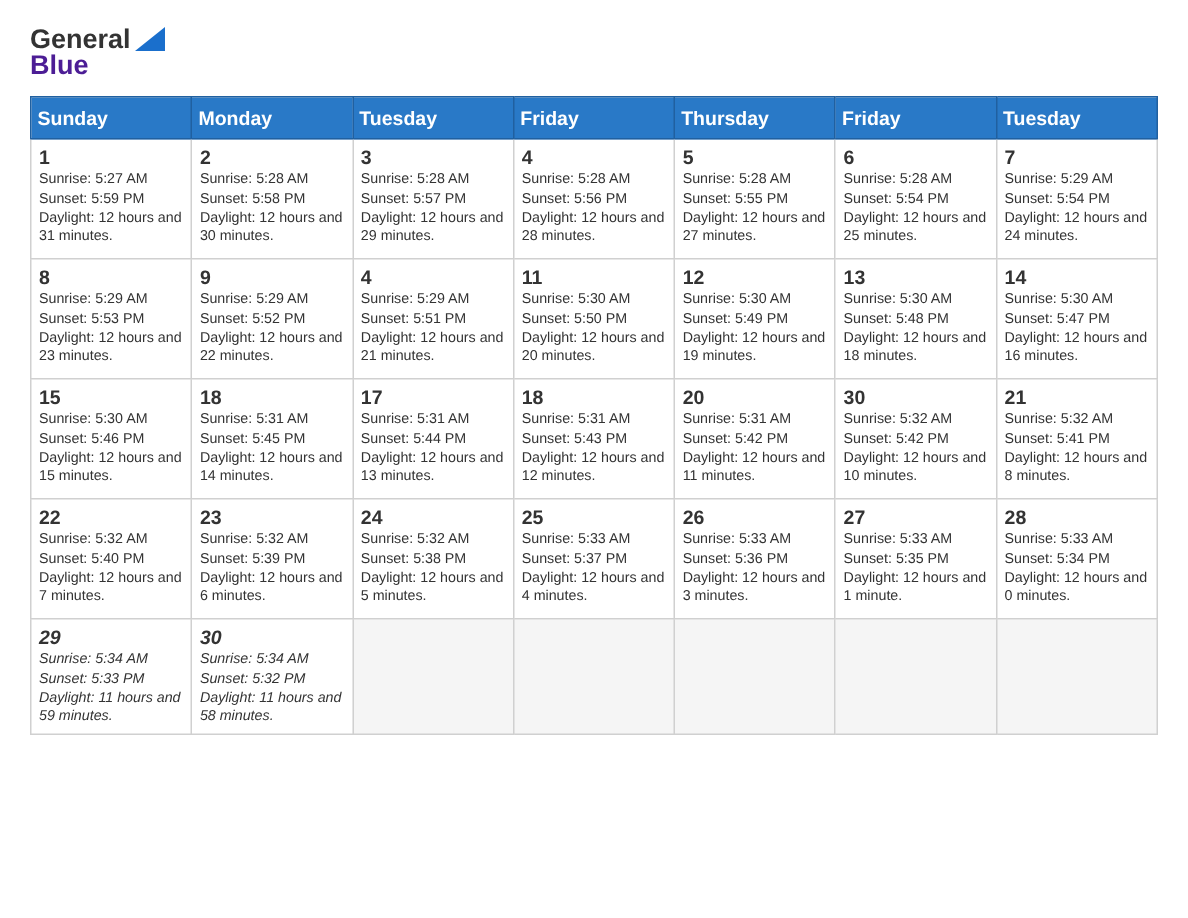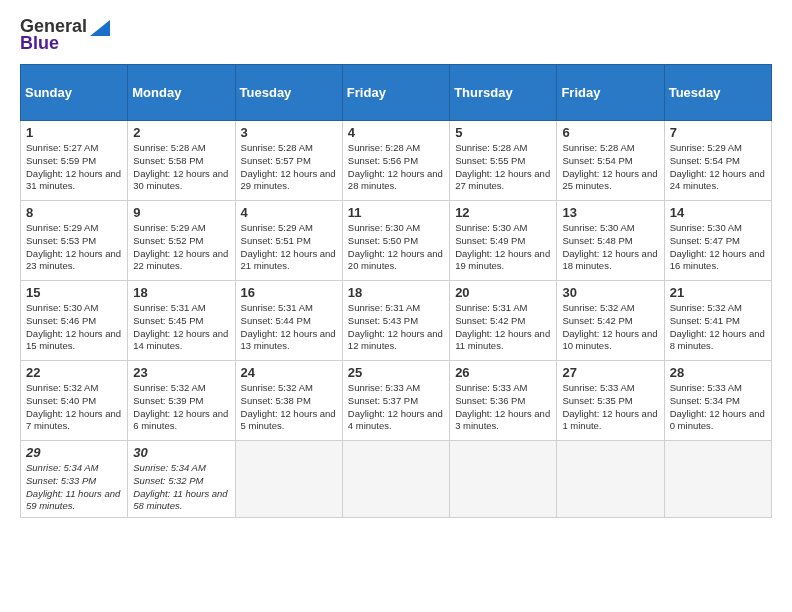--- a/index.html
+++ b/index.html
@@ -41,21 +41,21 @@
     }
     .calendar {
       width: 100%;
       border-collapse: collapse;
     }
     .calendar th {
       background: #2979c7;
       color: #fff;
       font-size: 13px;
       font-weight: bold;
-      padding: 20px 4px;
+      padding: 6px 4px;
       text-align: left;
       border: 1px solid #2060a0;
     }
     .calendar td {
       border: 1px solid #d0d0d0;
       vertical-align: top;
       padding: 4px 5px;
       font-size: 10px;
       color: #333;
       background: #fff;
@@ -80,21 +80,21 @@
       height: 65px;
       font-style: italic;
     }
   </style>
 </head>
 <body>
 
 <div class="page">
   <div class="header">
     <div class="logo">
-  <div style="display:flex;align-items:center;">
+  <div style="display:flex;">
     <span style="font-size:18px;font-weight:bold;color:#333;">General</span>
     <svg width="22" height="18" viewBox="0 0 22 18" style="margin:0 1px;">
       <polygon points="2,18 22,2 22,18" fill="#1a6fcc"></polygon>
     </svg>
   </div>
   <span style="font-size:18px;font-weight:bold;color:#4c1d95;margin-top:-4px;display:block;">Blue</span>
 </div>
     <div class="title-block">
       <div class="month-title"></div>
       <div class="subtitle"></div>
@@ -177,21 +177,21 @@
         <tr>
           <td>
             <span class="day-num">15</span>
             <div class="cell-text">Sunrise: 5:30 AM<br>Sunset: 5:46 PM<br>Daylight: 12 hours and 15 minutes.</div>
           </td>
           <td>
             <span class="day-num">18</span>
             <div class="cell-text">Sunrise: 5:31 AM<br>Sunset: 5:45 PM<br>Daylight: 12 hours and 14 minutes.</div>
           </td>
           <td>
-            <span class="day-num">16</span>
+            <span class="day-num">17</span>
             <div class="cell-text">Sunrise: 5:31 AM<br>Sunset: 5:44 PM<br>Daylight: 12 hours and 13 minutes.</div>
           </td>
           <td>
             <span class="day-num">18</span>
             <div class="cell-text">Sunrise: 5:31 AM<br>Sunset: 5:43 PM<br>Daylight: 12 hours and 12 minutes.</div>
           </td>
           <td>
             <span class="day-num">20</span>
             <div class="cell-text">Sunrise: 5:31 AM<br>Sunset: 5:42 PM<br>Daylight: 12 hours and 11 minutes.</div>
           </td>

